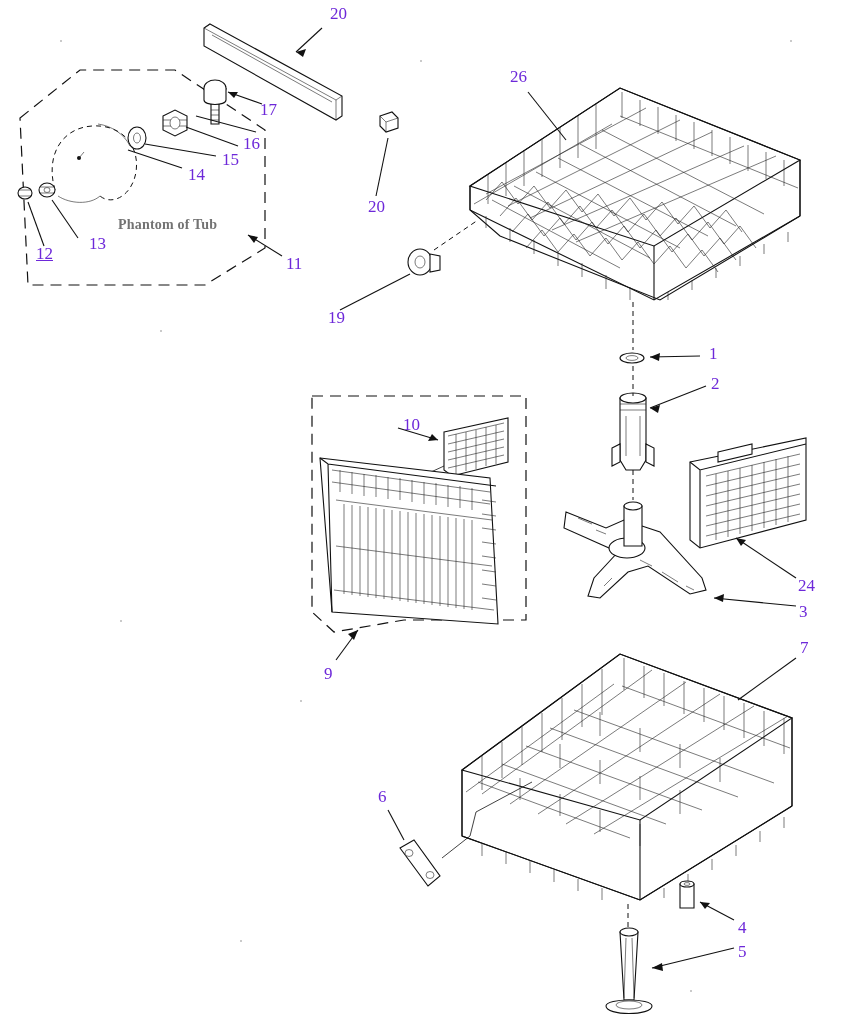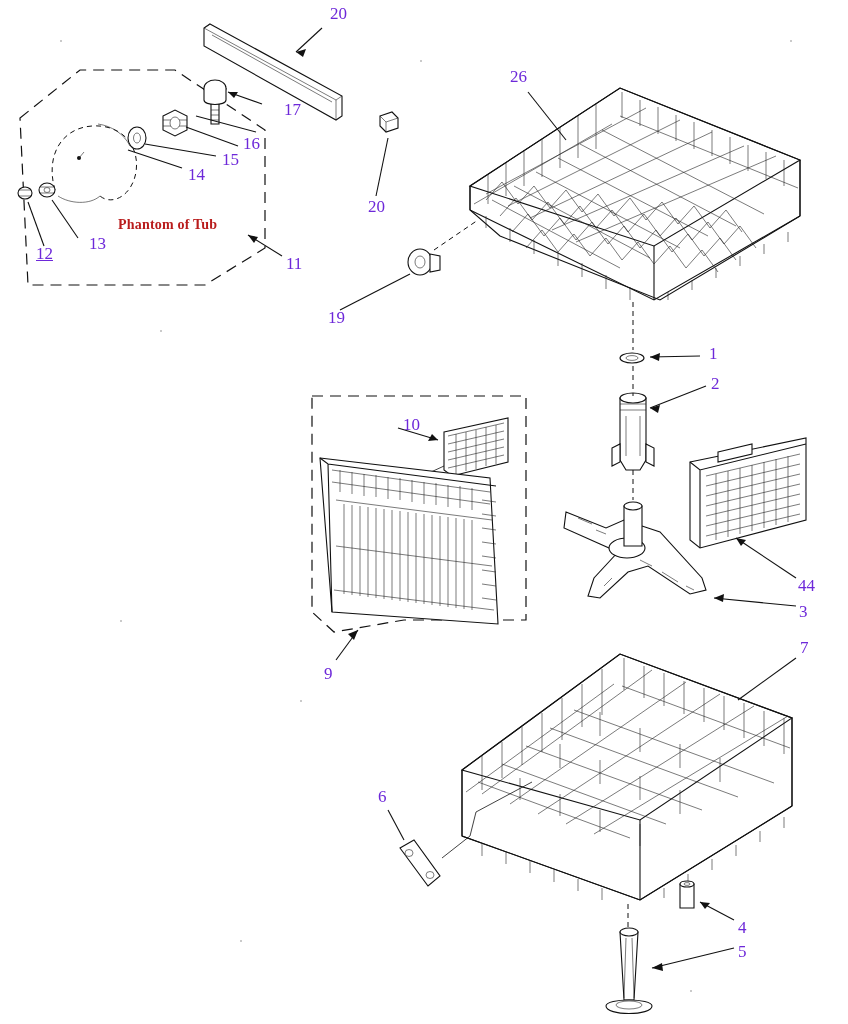--- a/index.html
+++ b/index.html
@@ -21,21 +21,21 @@
     font-size: 17px;
     color: #6d28d9;
     white-space: nowrap;
     line-height: 1;
   }
   .caption {
     position: absolute;
     font-family: "Liberation Serif", serif;
     font-size: 14px;
     font-weight: bold;
-    color: #b91c1c;
+    color: #737373;
     white-space: nowrap;
     letter-spacing: 0.2px;
   }
   svg.layer {
     position: absolute;
     left: 0;
     top: 0;
     width: 848px;
     height: 1024px;
   }
@@ -307,34 +307,34 @@
       <ellipse class="ln-hair fillw" cx="629" cy="1005" rx="13" ry="4"></ellipse>
     </g>
     <path class="ln" d="M 734 948 L 652 968"></path>
     <path class="fillk" d="M 652 968 L 662 963 L 663 971 Z"></path>
 
   </svg>
 
   <div class="caption" style="left:118px; top:217px;">Phantom of Tub</div>
 
   <div class="callout" style="left:330px; top:5px;">20</div>
-  <div class="callout" style="left:284px; top:101px;">17</div>
+  <div class="callout" style="left:260px; top:101px;">17</div>
   <div class="callout" style="left:243px; top:135px;">16</div>
   <div class="callout" style="left:222px; top:151px;">15</div>
   <div class="callout" style="left:188px; top:166px;">14</div>
   <div class="callout" style="left:89px; top:235px;">13</div>
   <div class="callout" style="left:36px; top:245px;text-decoration:underline;">12</div>
   <div class="callout" style="left:286px; top:255px;">11</div>
   <div class="callout" style="left:368px; top:198px;">20</div>
   <div class="callout" style="left:510px; top:68px;">26</div>
   <div class="callout" style="left:328px; top:309px;">19</div>
   <div class="callout" style="left:709px; top:345px;">1</div>
   <div class="callout" style="left:711px; top:375px;">2</div>
   <div class="callout" style="left:371px; top:416px;margin-left:32px;">10</div>
-  <div class="callout" style="left:798px; top:577px;">44</div>
+  <div class="callout" style="left:798px; top:577px;">24</div>
   <div class="callout" style="left:799px; top:603px;">3</div>
   <div class="callout" style="left:324px; top:665px;">9</div>
   <div class="callout" style="left:800px; top:639px;">7</div>
   <div class="callout" style="left:378px; top:788px;">6</div>
   <div class="callout" style="left:738px; top:919px;">4</div>
   <div class="callout" style="left:738px; top:943px;">5</div>
 
   <div class="speck" style="left:60px; top:40px;"></div>
   <div class="speck" style="left:420px; top:60px;"></div>
   <div class="speck" style="left:790px; top:40px;"></div>

